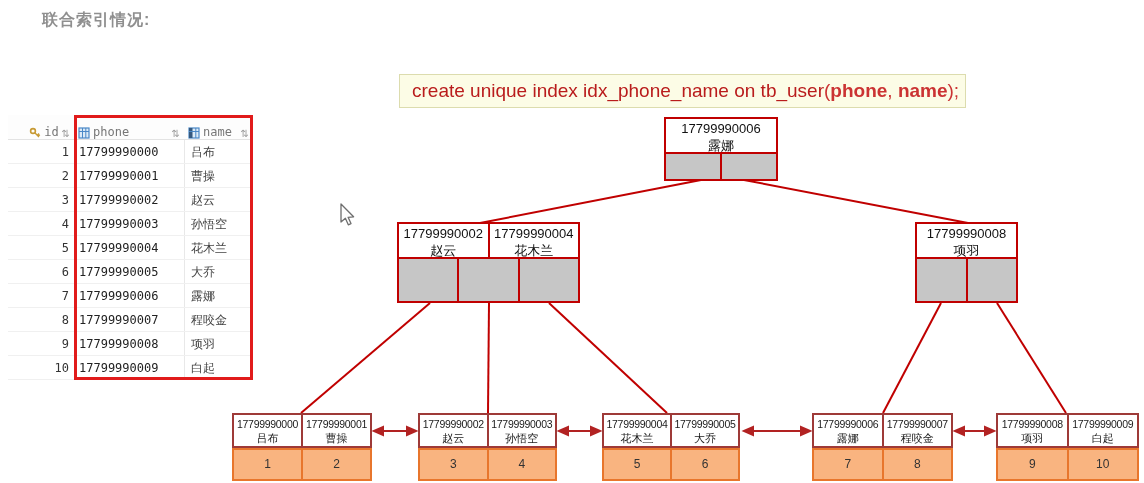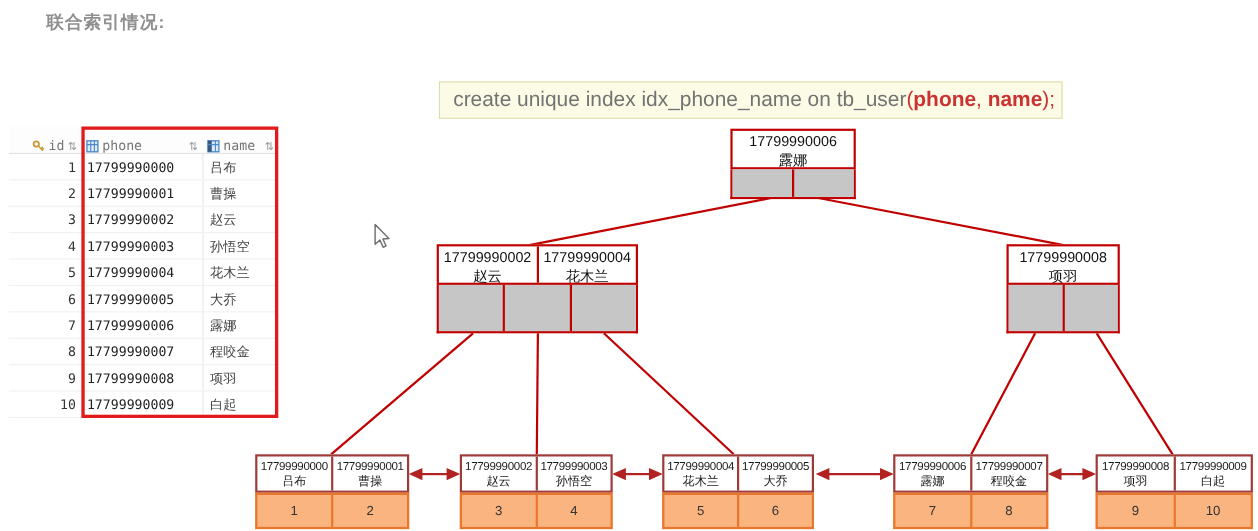--- a/index.html
+++ b/index.html
@@ -7,21 +7,21 @@
   body { font-family:"Liberation Sans", sans-serif; }
   .stage { position:relative; width:1144px; height:483px; background:#fff; overflow:hidden; }
 
   
   .page-title { position:absolute; left:6px; top:10px; font-size:16px; font-weight:bold; color:#8f8f8f; letter-spacing:1px;margin-left:36px; }
 
   
   .sql-box { position:absolute; left:399px; top:74px; width:567px; height:34px;
              background:#fcfce6; border:1px solid #dcdcae; line-height:32px;
              padding-left:12px; font-size:19px; white-space:nowrap; }
-  .sql-main { color:#737373; }
+  .sql-main { color:#b91c1c; }
   .sql-sym  { color:#cb3333; }
   .sql-col  { color:#cb3333; font-weight:bold; }
 
   
   .db-table { position:absolute; left:8px; top:115px; width:245px; font-size:12px; }
   .tbl-header { display:flex; height:25px; align-items:center; color:#777;
                 font-family:"DejaVu Sans Mono", monospace; border-bottom:1px solid #e3e3e3; background:#fdfdfd; }
   .th { display:flex; align-items:flex-end; height:100%; padding:0 4px; }
   .th-id    { width:66px; justify-content:flex-end; }
   .th-phone { width:110px; }

